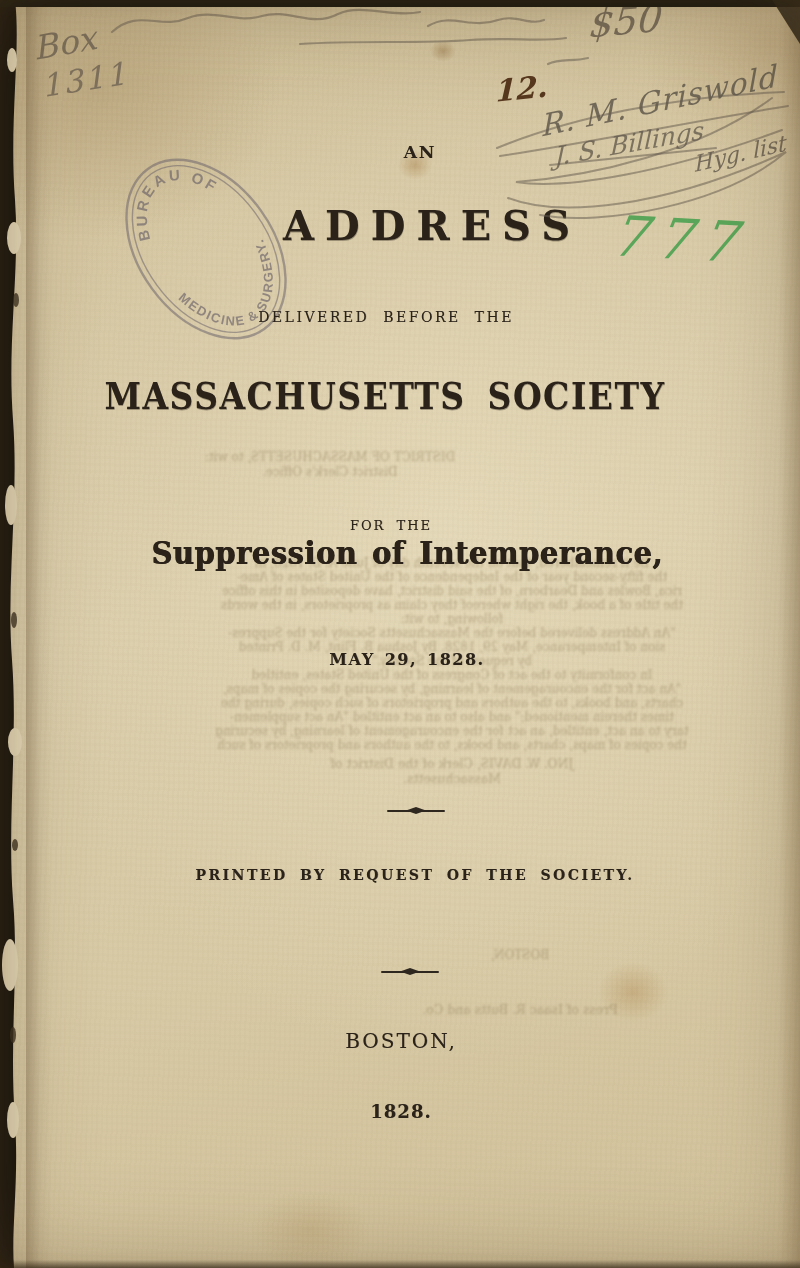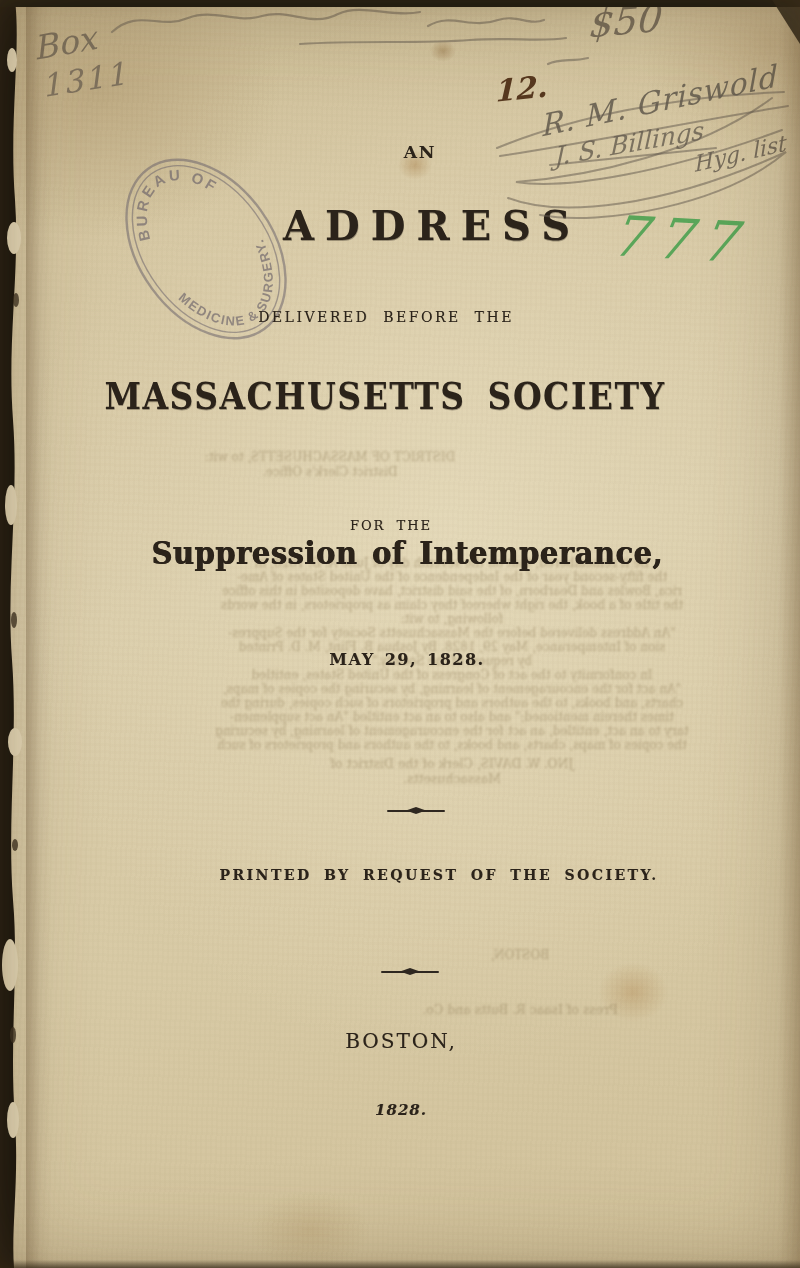--- a/index.html
+++ b/index.html
@@ -43,24 +43,24 @@
       transform:translateX(-50%) scaleY(1.04);transform-origin:top center;}
   .t-delivered{left:386px;top:310px;font-size:14px;font-weight:normal;letter-spacing:2.5px;word-spacing:7px;transform:translateX(-50%);}
   .t-society{left:385px;top:377px;font-size:33px;font-weight:bold;letter-spacing:1.5px;word-spacing:9px;
       transform:translateX(-50%) scaleY(1.15);transform-origin:top center;}
   .t-forthe{left:391px;top:471px;font-size:13px;font-weight:normal;letter-spacing:2px;word-spacing:5px;transform:translateX(-50%);margin-top:48px;}
   .t-suppression{left:407px;top:537px;font-size:29px;font-weight:bold;letter-spacing:0.5px;word-spacing:4px;
       transform:translateX(-50%) scaleY(1.12);transform-origin:top center;
       text-shadow:0.8px 0 0 #2b231a, 0.4px 0.3px 0.4px rgba(43,35,26,0.4);}
   .t-date{left:407px;top:628px;font-size:16px;font-weight:bold;letter-spacing:1.5px;word-spacing:3px;transform:translateX(-50%);margin-top:24px;}
   .t-author{left:417px;top:705px;font-size:25px;font-weight:bold;letter-spacing:1px;word-spacing:4px;transform:translateX(-50%);}
-  .t-printedby{left:415px;top:868px;font-size:14px;font-weight:bold;letter-spacing:2.5px;word-spacing:5px;transform:translateX(-50%);margin-left:24px;}
+  .t-printedby{left:415px;top:868px;font-size:14px;font-weight:bold;letter-spacing:2.5px;word-spacing:5px;transform:translateX(-50%);}
   .t-city{left:401px;top:1031px;font-size:20px;letter-spacing:2px;transform:translateX(-50%);}
   .t-publisher{left:399px;top:1072px;font-size:15px;font-weight:bold;letter-spacing:1px;word-spacing:3px;transform:translateX(-50%);}
-  .t-year{left:401px;top:1103px;font-size:15px;font-weight:bold;letter-spacing:1px;transform:translateX(-50%);font-style:italic;}
+  .t-year{left:401px;top:1103px;font-size:18px;font-weight:bold;letter-spacing:1px;transform:translateX(-50%);}
   .divider{position:absolute;transform:translateX(-50%);width:58px;height:9px;}
   .divider .line{position:absolute;left:0;top:4px;width:100%;height:1.8px;background:#2e2720;border-radius:1px;}
   .divider .diamond{position:absolute;left:50%;top:1px;width:20px;height:7px;background:#2e2720;
       transform:translateX(-50%);clip-path:polygon(0 50%,50% 0,100% 50%,50% 100%);}
   .d1{left:416px;top:806px;}
   .d2{left:410px;top:967px;}
   
   .hw{position:absolute;font-style:italic;white-space:nowrap;line-height:1;}
   .hw-box{left:36px;top:26px;font-size:33px;color:rgba(104,94,80,0.78);transform:rotate(-10deg) skewX(-6deg);}
   .hw-box2{left:44px;top:64px;font-size:31px;color:rgba(104,94,80,0.75);transform:rotate(-9deg) skewX(-6deg);letter-spacing:2px;}

